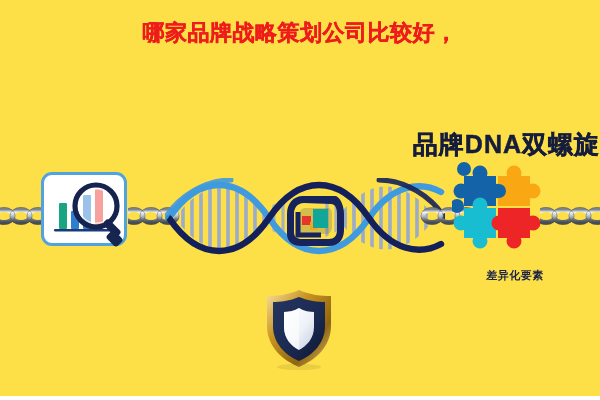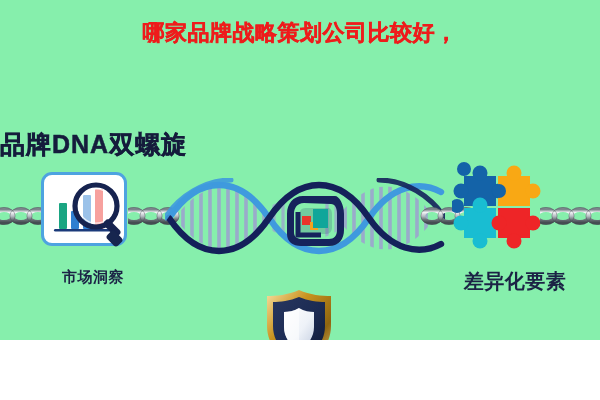--- a/index.html
+++ b/index.html
@@ -4,22 +4,22 @@
 <style>
   html,body{margin:0;padding:0;}
   body{
     width:600px;height:400px;
     background:#ffffff;
     font-family:"Liberation Sans","DejaVu Sans",sans-serif;
     overflow:hidden;
   }
   #poster{
     position:relative;
-    width:600px;height:340px;
-    background:#86efac;
+    width:600px;height:396px;
+    background:#fde047;
     overflow:hidden;
   }
 
   
   #headline{
     position:absolute;
     left:0;top:18px;
     width:600px;
     text-align:center;
     line-height:1.32;
@@ -29,21 +29,21 @@
     letter-spacing:.5px;
     -webkit-text-stroke:0.4px #ee1c1c;
   }
   #headline .ln{display:block;white-space:nowrap;}
 
   
   #subtitle{
     position:absolute;
     left:0;top:128px;
     width:600px;
-    text-align:left;
+    text-align:right;
     color:#151c3c;
     font-weight:700;
     font-size:25px;
     letter-spacing:1px;
     -webkit-text-stroke:0.5px #151c3c;
   }
 
   
   .chain{position:absolute;top:203px;height:26px;}
   #chain-left-outer{left:-4px;width:62px;}
@@ -64,21 +64,21 @@
   #insight-label{
     position:absolute;left:18px;top:268px;width:150px;
     text-align:center;color:#1b2345;font-weight:700;font-size:15px;
     letter-spacing:.5px;
   }
 
   
   #puzzle-svg{position:absolute;left:452px;top:158px;width:116px;height:110px;}
   #puzzle-label{
     position:absolute;left:440px;top:268px;width:150px;
-    text-align:center;color:#1b2345;font-weight:700;font-size:20px;
+    text-align:center;color:#1b2345;font-weight:700;font-size:11px;
     letter-spacing:.5px;
   }
 
   
   #dna-svg{position:absolute;left:165px;top:178px;width:280px;height:80px;}
 
   
   #emblem-svg{position:absolute;left:285px;top:192px;width:62px;height:56px;}
 
   
@@ -130,21 +130,20 @@
     <rect x="57" y="21" width="8" height="40" rx="1" fill="#ef3b35"></rect>
 
     <g>
       <circle cx="58" cy="38" r="21" fill="#ffffff" fill-opacity="0.52"></circle>
       <circle cx="58" cy="38" r="21" fill="none" stroke="#16234f" stroke-width="5.2"></circle>
       <circle cx="58" cy="38" r="17.2" fill="none" stroke="#ffffff" stroke-width="1.3" opacity="0.8"></circle>
       <rect x="70" y="50" width="8" height="20" rx="3.6" transform="rotate(-45 74 60)" fill="#16234f"></rect>
       <rect x="71" y="63" width="11" height="15" rx="3.2" transform="rotate(-45 76.5 70.5)" fill="#17264f"></rect>
     </g>
   </svg>
-  <div id="insight-label">市场洞察</div>
 
   <svg class="chain" id="chain-mid-left" viewBox="0 0 62 26">
     <g fill="none" stroke="url(#mg)" stroke-width="4.6">
       <ellipse cx="6" cy="13" rx="9" ry="6.4"></ellipse>
       <ellipse cx="23" cy="13" rx="9" ry="6.4"></ellipse>
       <ellipse cx="40" cy="13" rx="9" ry="6.4"></ellipse>
     </g>
     <g fill="none" stroke="#3d444a" stroke-width="0.7" opacity="0.55">
       <ellipse cx="6" cy="13" rx="11.1" ry="8.6"></ellipse>
       <ellipse cx="23" cy="13" rx="11.1" ry="8.6"></ellipse>

